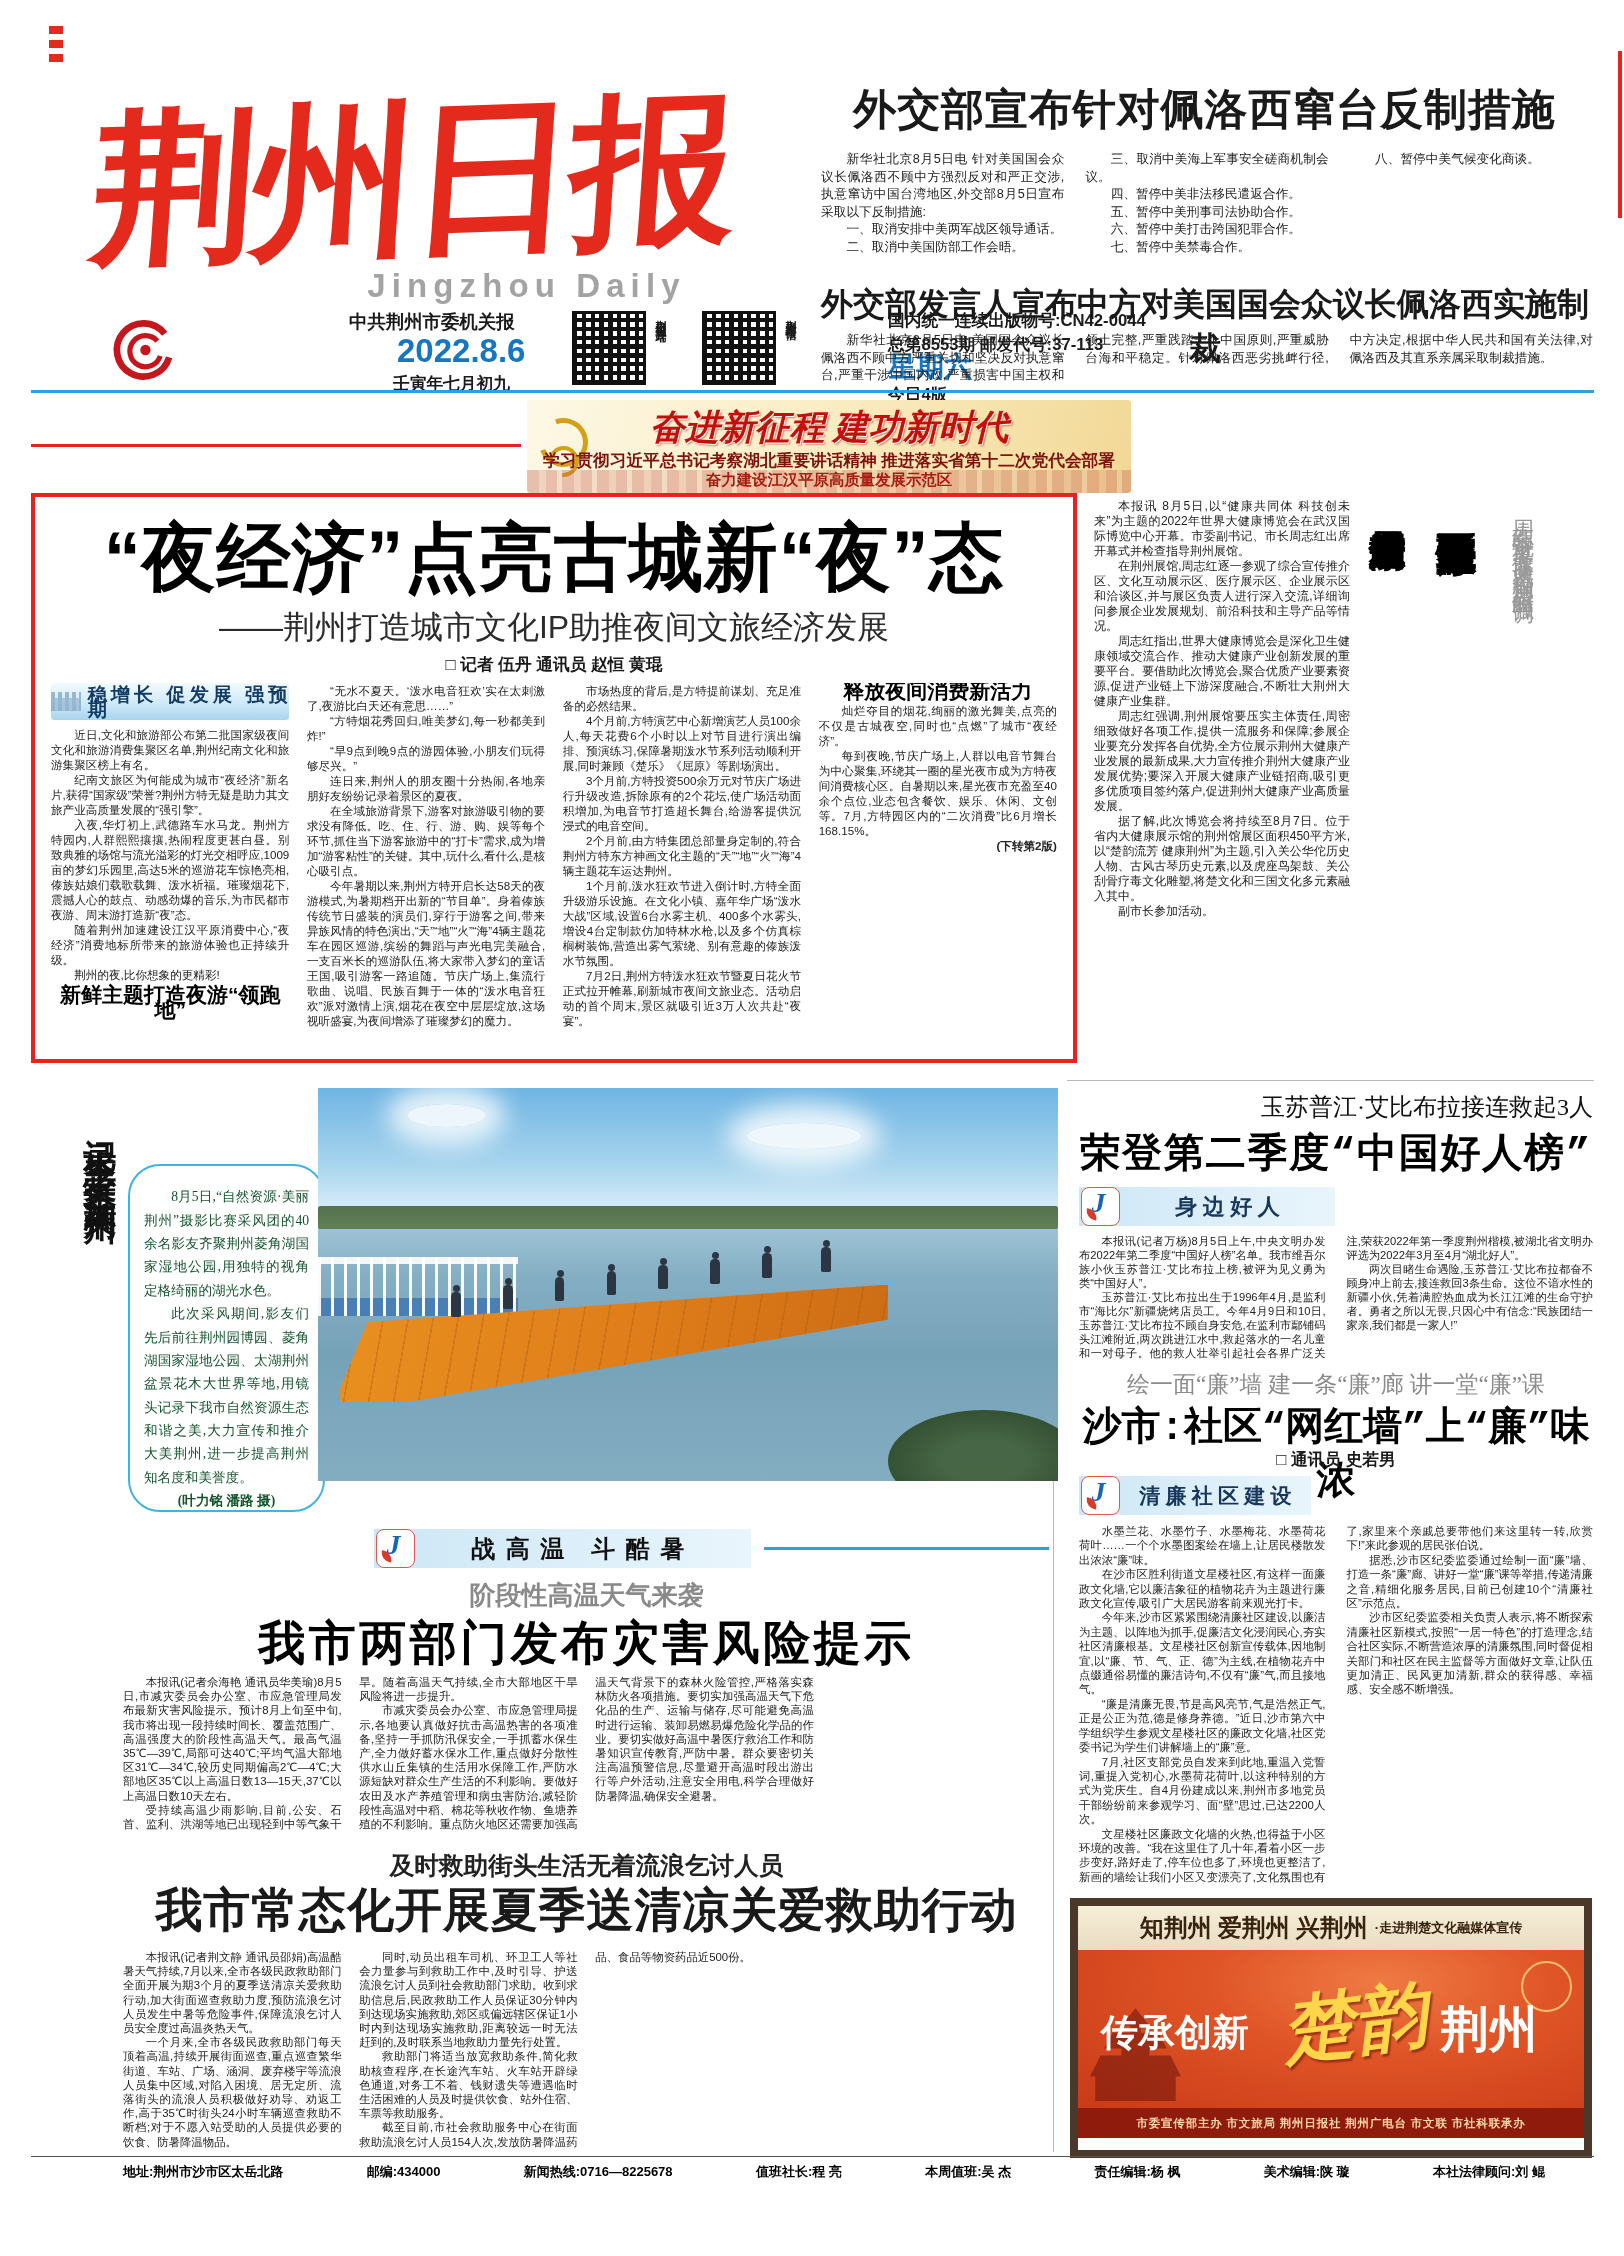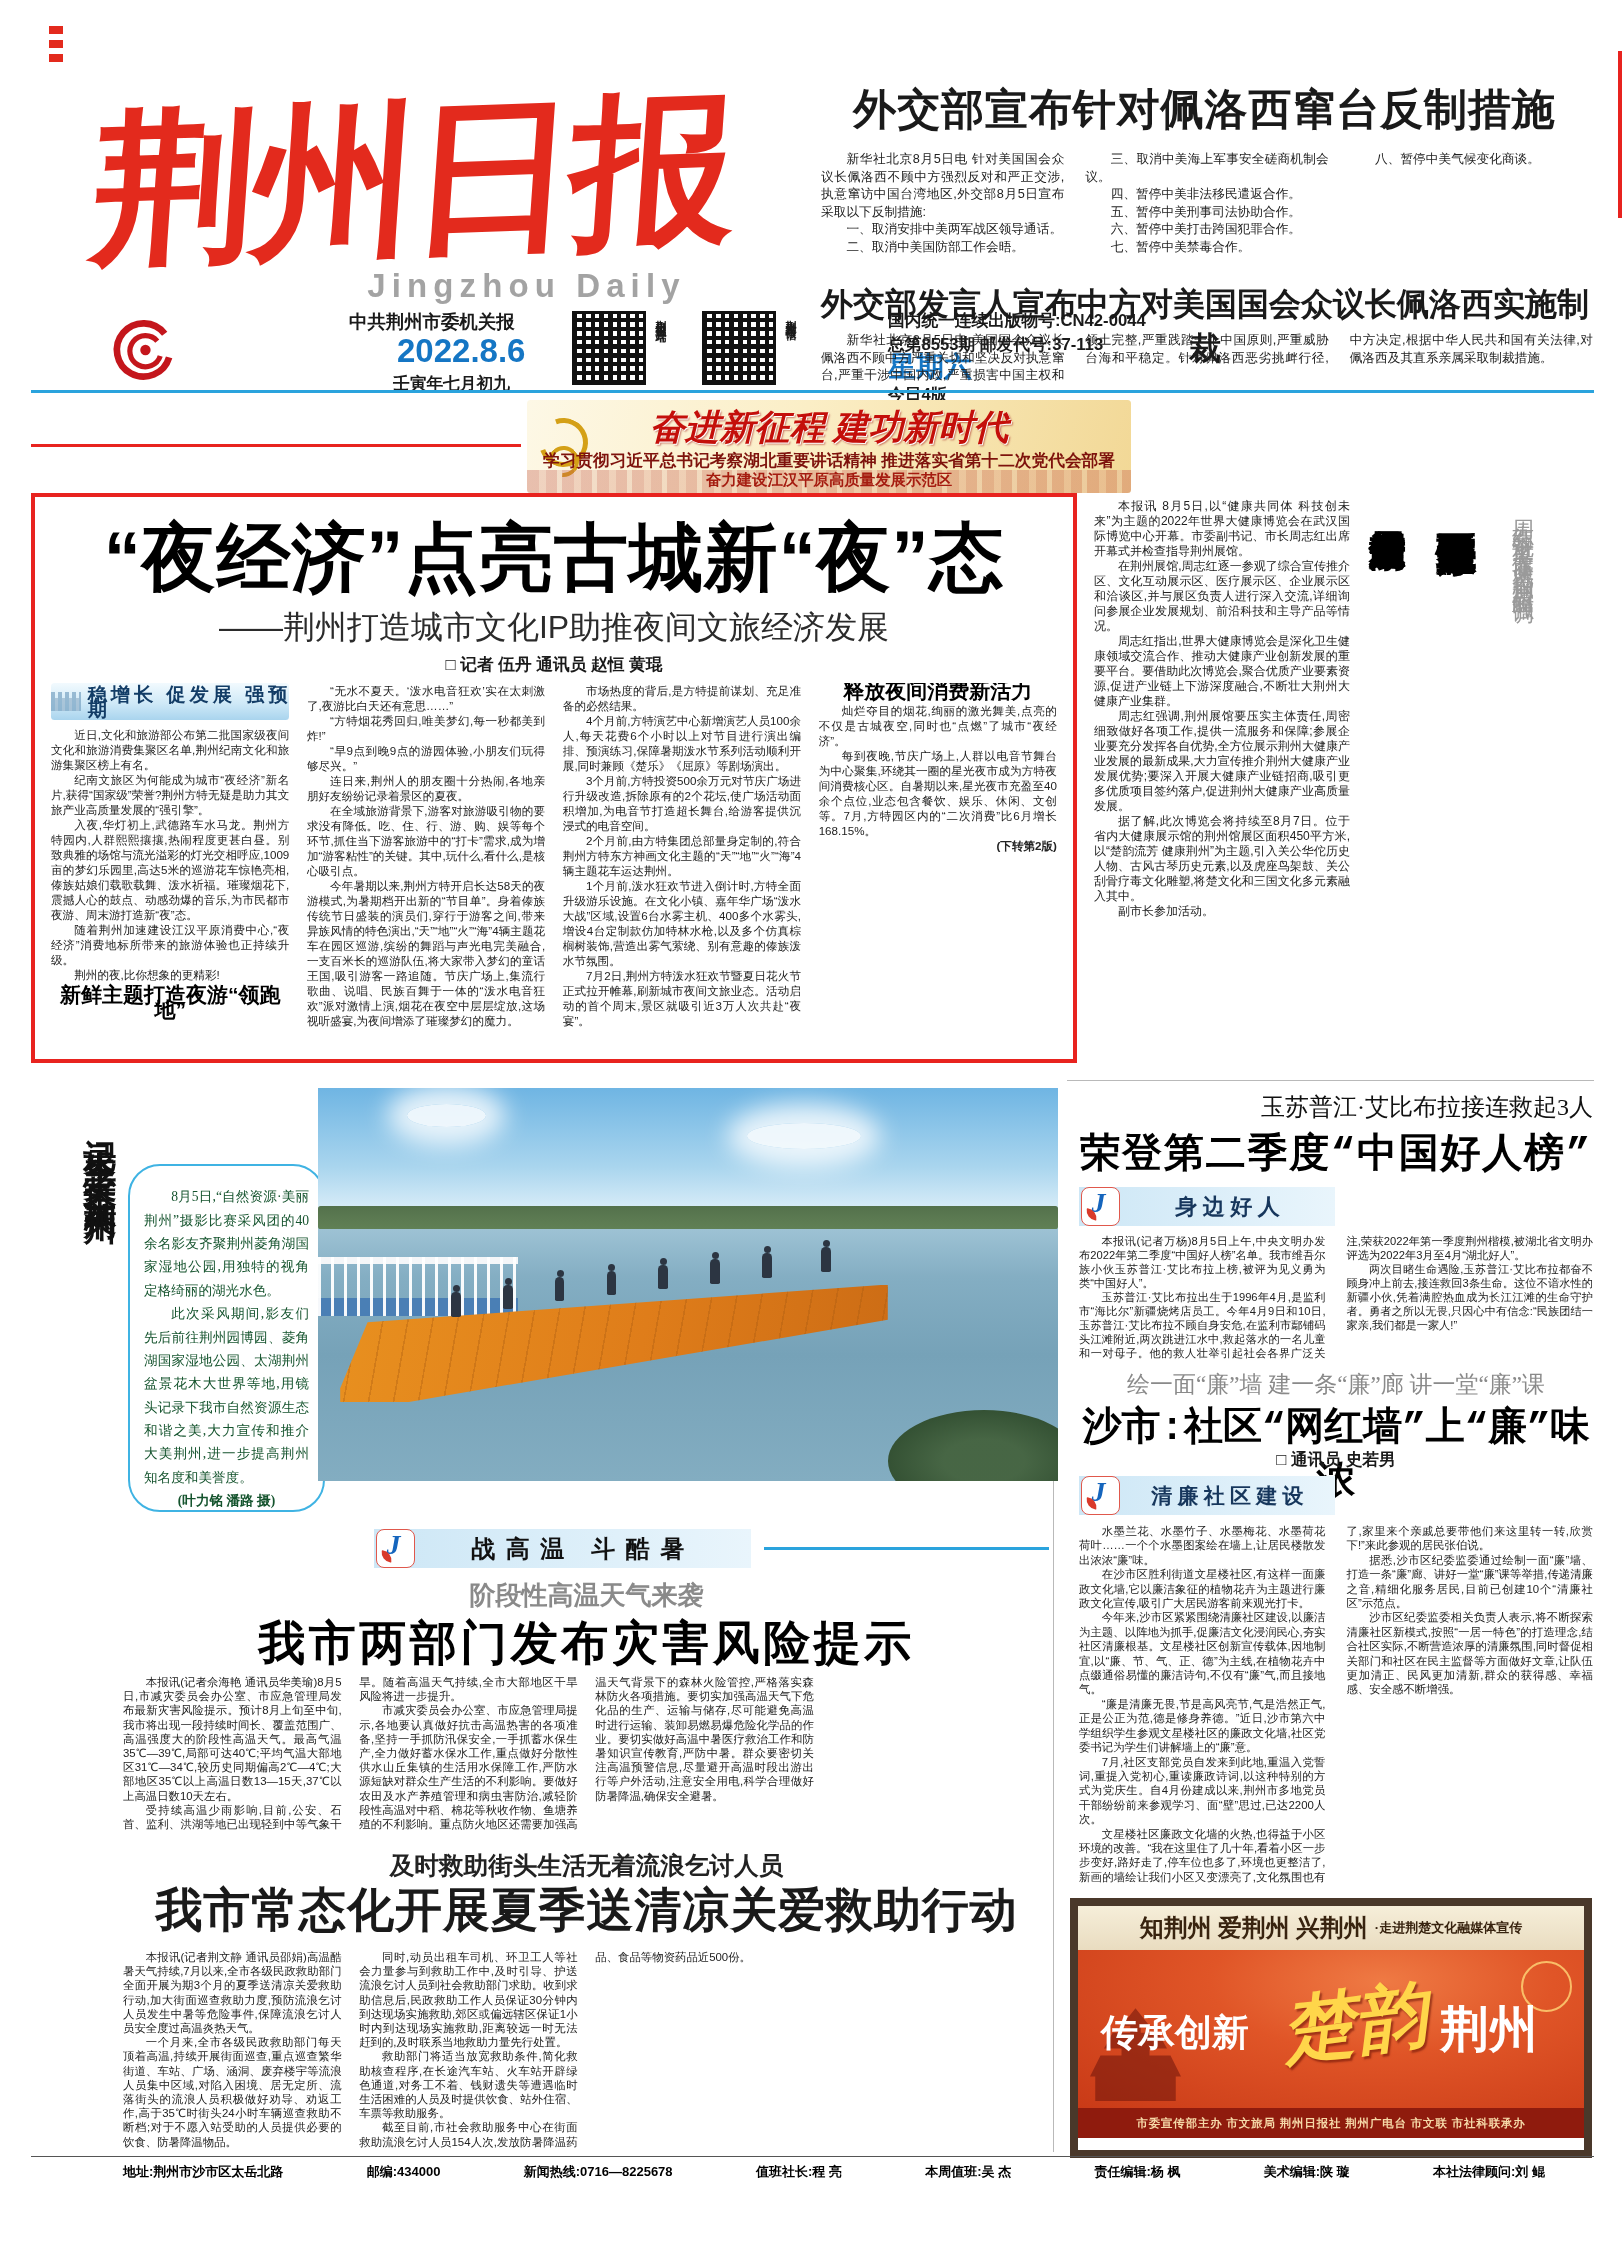--- a/index.html
+++ b/index.html
@@ -322,31 +322,31 @@
     <div class="cols2">
         <p>本报讯(记者万杨)8月5日上午,中央文明办发布2022年第二季度“中国好人榜”名单。我市维吾尔族小伙玉苏普江·艾比布拉上榜,被评为见义勇为类“中国好人”。</p>
         <p>玉苏普江·艾比布拉出生于1996年4月,是监利市“海比尔”新疆烧烤店员工。今年4月9日和10日,玉苏普江·艾比布拉不顾自身安危,在监利市鄢铺码头江滩附近,两次跳进江水中,救起落水的一名儿童和一对母子。他的救人壮举引起社会各界广泛关注,荣获2022年第一季度荆州楷模,被湖北省文明办评选为2022年3月至4月“湖北好人”。</p>
         <p>两次目睹生命遇险,玉苏普江·艾比布拉都奋不顾身冲上前去,接连救回3条生命。这位不谙水性的新疆小伙,凭着满腔热血成为长江江滩的生命守护者。勇者之所以无畏,只因心中有信念:“民族团结一家亲,我们都是一家人!”</p>
       </div>
   </div>
 
   <div class="abs kicker-gray center serif" style="left:1079px;top:1369px;width:514px;font-size:23px;">绘一面“廉”墙 建一条“廉”廊 讲一堂“廉”课</div>
   <div class="abs hl-serif center" style="left:1079px;top:1399px;width:514px;font-size:39px;">沙市:社区“网红墙”上“廉”味浓</div>
   <div class="abs center" style="left:1079px;top:1448px;width:514px;font-size:16.7px;font-weight:bold;">□ 通讯员 史若男</div>
-  <div class="abs seclabel" style="left:1079px;top:1476px;width:256px;">
+  <div class="abs seclabel" style="left:1079px;top:1476px;width:232px;">
     <span class="jlogo"></span>
     <span class="lbl" style="font-size:21px;color:#16365c;">清 廉 社 区 建 设</span>
   </div>
   <div class="abs smallbody" style="left:1079px;top:1524px;width:514px;height:365px;font-size:11.4px;line-height:14.4px;">
     <div class="cols2">
         <p>水墨兰花、水墨竹子、水墨梅花、水墨荷花荷叶……一个个水墨图案绘在墙上,让居民楼散发出浓浓“廉”味。</p>
         <p>在沙市区胜利街道文星楼社区,有这样一面廉政文化墙,它以廉洁象征的植物花卉为主题进行廉政文化宣传,吸引广大居民游客前来观光打卡。</p>
         <p>今年来,沙市区紧紧围绕清廉社区建设,以廉洁为主题、以阵地为抓手,促廉洁文化浸润民心,夯实社区清廉根基。文星楼社区创新宣传载体,因地制宜,以“廉、节、气、正、德”为主线,在植物花卉中点缀通俗易懂的廉洁诗句,不仅有“廉”气,而且接地气。</p>
         <p>“廉是清廉无畏,节是高风亮节,气是浩然正气,正是公正为范,德是修身养德。”近日,沙市第六中学组织学生参观文星楼社区的廉政文化墙,社区党委书记为学生们讲解墙上的“廉”意。</p>
-        <p>7月,社区支部党员自发来到此地,重温入党誓词,重提入党初心,重读廉政诗词,以这种特别的方式为党庆生。自4月份建成以来,荆州市多地党员干部纷纷前来参观学习、面“壁”思过,已达2200人次。</p>
+        <p>7月,社区支部党员自发来到此地,重温入党誓词,重提入党初心,水墨荷花荷叶,以这种特别的方式为党庆生。自4月份建成以来,荆州市多地党员干部纷纷前来参观学习、面“壁”思过,已达2200人次。</p>
         <p>文星楼社区廉政文化墙的火热,也得益于小区环境的改善。“我在这里住了几十年,看着小区一步步变好,路好走了,停车位也多了,环境也更整洁了,新画的墙绘让我们小区又变漂亮了,文化氛围也有了,家里来个亲戚总要带他们来这里转一转,欣赏下!”来此参观的居民张伯说。</p>
         <p>据悉,沙市区纪委监委通过绘制一面“廉”墙、打造一条“廉”廊、讲好一堂“廉”课等举措,传递清廉之音,精细化服务居民,目前已创建10个“清廉社区”示范点。</p>
         <p>沙市区纪委监委相关负责人表示,将不断探索清廉社区新模式,按照“一居一特色”的打造理念,结合社区实际,不断营造浓厚的清廉氛围,同时督促相关部门和社区在民主监督等方面做好文章,让队伍更加清正、民风更加清新,群众的获得感、幸福感、安全感不断增强。</p>
       </div>
   </div>
 
   <div class="abs seclabel heat-label">
     <span class="jlogo"></span>
     <span class="lbl">战高温 斗酷暑</span>
   </div>

